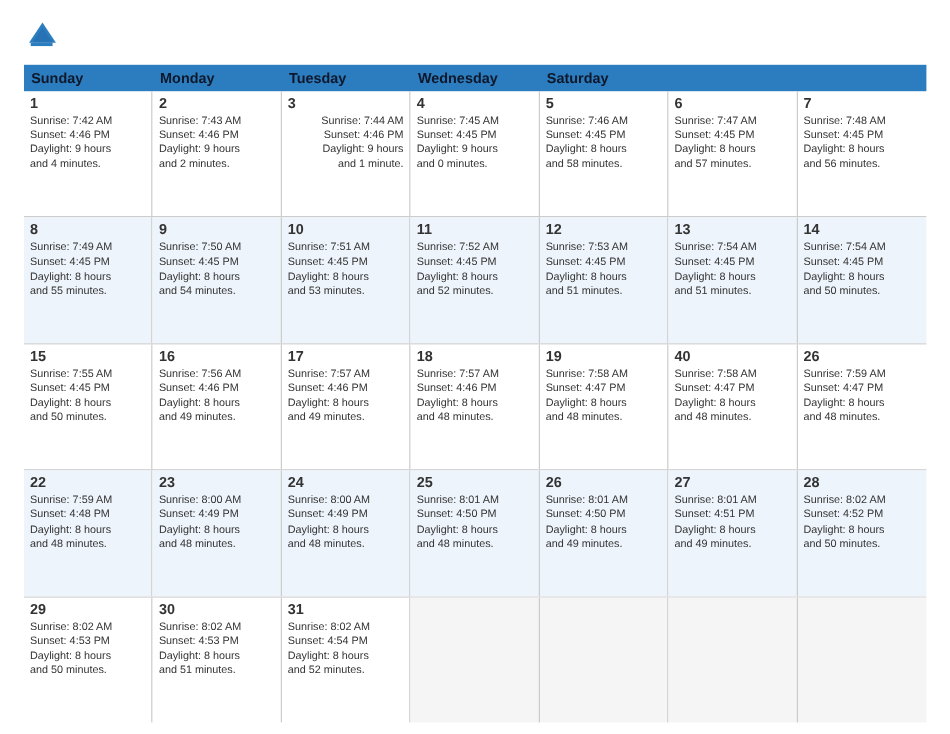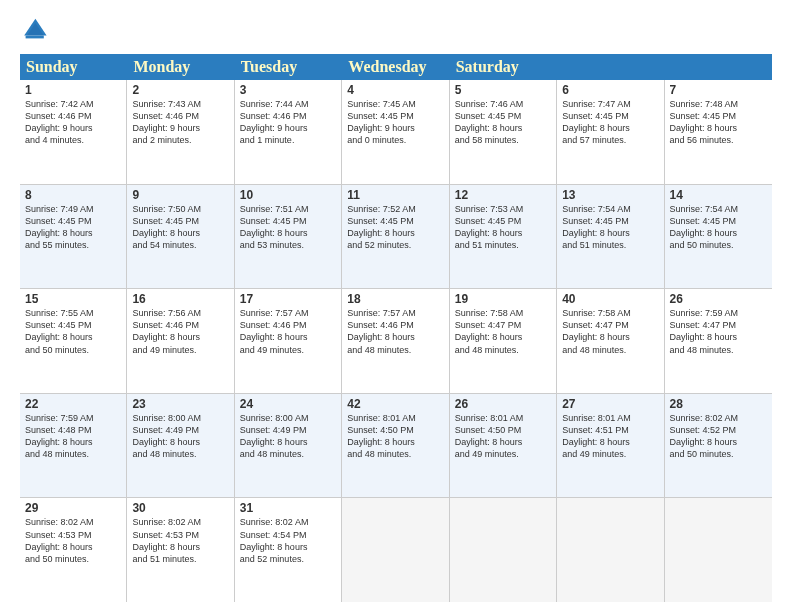--- a/index.html
+++ b/index.html
@@ -63,26 +63,25 @@
       flex: 1;
       display: flex;
       flex-direction: column;
     }
     .cal-header {
       display: grid;
       grid-template-columns: repeat(7, 1fr);
       background: #2b7dbf;
     }
     .cal-header-cell {
-      color: #fef9c3;
-      font-size: 16px;
+      color: #0f172a;
+      font-size: 12px;
       font-weight: bold;
       padding: 4px 6px;
       text-align: left;
-      font-family: Liberation Serif, serif;
     }
     .cal-body {
       flex: 1;
       display: flex;
       flex-direction: column;
     }
     .cal-row {
       display: grid;
       grid-template-columns: repeat(7, 1fr);
       flex: 1;
@@ -161,21 +160,21 @@
           </div>
           <div class="cal-cell">
             <div class="day-num">2</div>
             <div class="day-info" style="white-space: pre-line;">Sunrise: 7:43 AM
 Sunset: 4:46 PM
 Daylight: 9 hours
 and 2 minutes.</div>
           </div>
           <div class="cal-cell">
             <div class="day-num">3</div>
-            <div class="day-info" style="white-space: pre-line;">Sunrise: 7:44 AM
+            <div class="day-info" style="white-space: pre-line; text-align: right;">Sunrise: 7:44 AM
 Sunset: 4:46 PM
 Daylight: 9 hours
 and 1 minute.</div>
           </div>
           <div class="cal-cell">
             <div class="day-num">4</div>
             <div class="day-info" style="white-space: pre-line;">Sunrise: 7:45 AM
 Sunset: 4:45 PM
 Daylight: 9 hours
 and 0 minutes.</div>
@@ -320,21 +319,21 @@
 and 48 minutes.</div>
           </div>
           <div class="cal-cell alt-row">
             <div class="day-num">24</div>
             <div class="day-info" style="white-space: pre-line;">Sunrise: 8:00 AM
 Sunset: 4:49 PM
 Daylight: 8 hours
 and 48 minutes.</div>
           </div>
           <div class="cal-cell alt-row">
-            <div class="day-num">42</div>
+            <div class="day-num">25</div>
             <div class="day-info" style="white-space: pre-line;">Sunrise: 8:01 AM
 Sunset: 4:50 PM
 Daylight: 8 hours
 and 48 minutes.</div>
           </div>
           <div class="cal-cell alt-row">
             <div class="day-num">26</div>
             <div class="day-info" style="white-space: pre-line;">Sunrise: 8:01 AM
 Sunset: 4:50 PM
 Daylight: 8 hours

